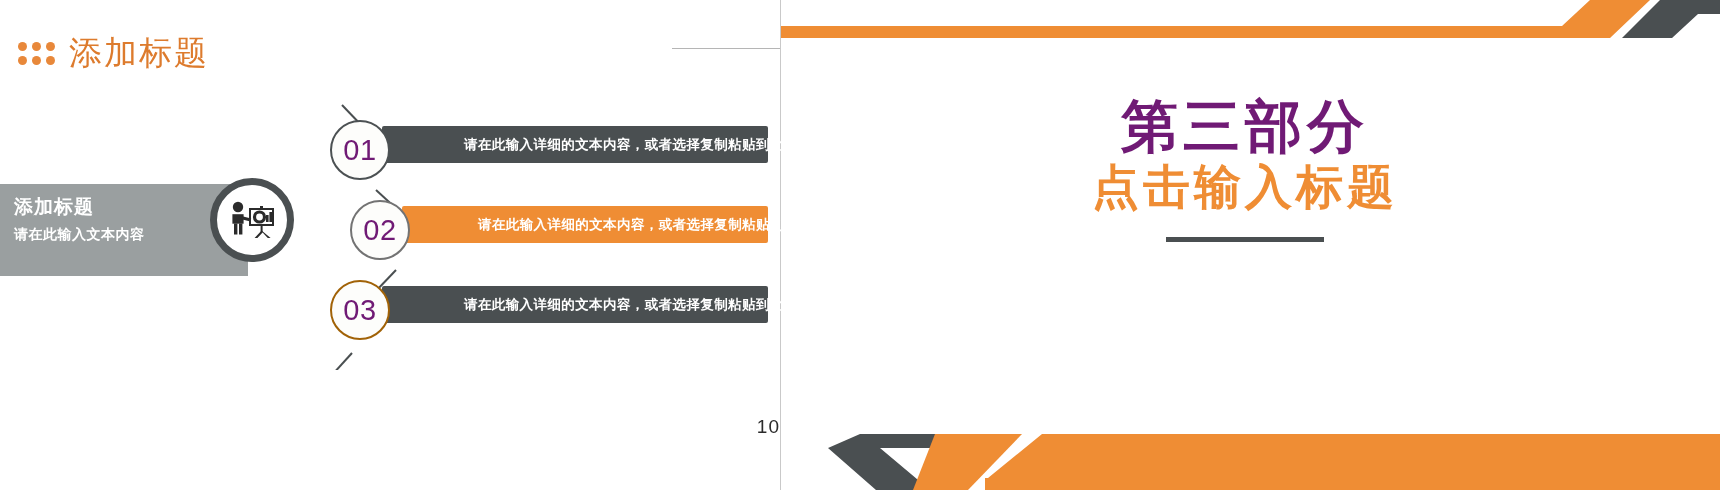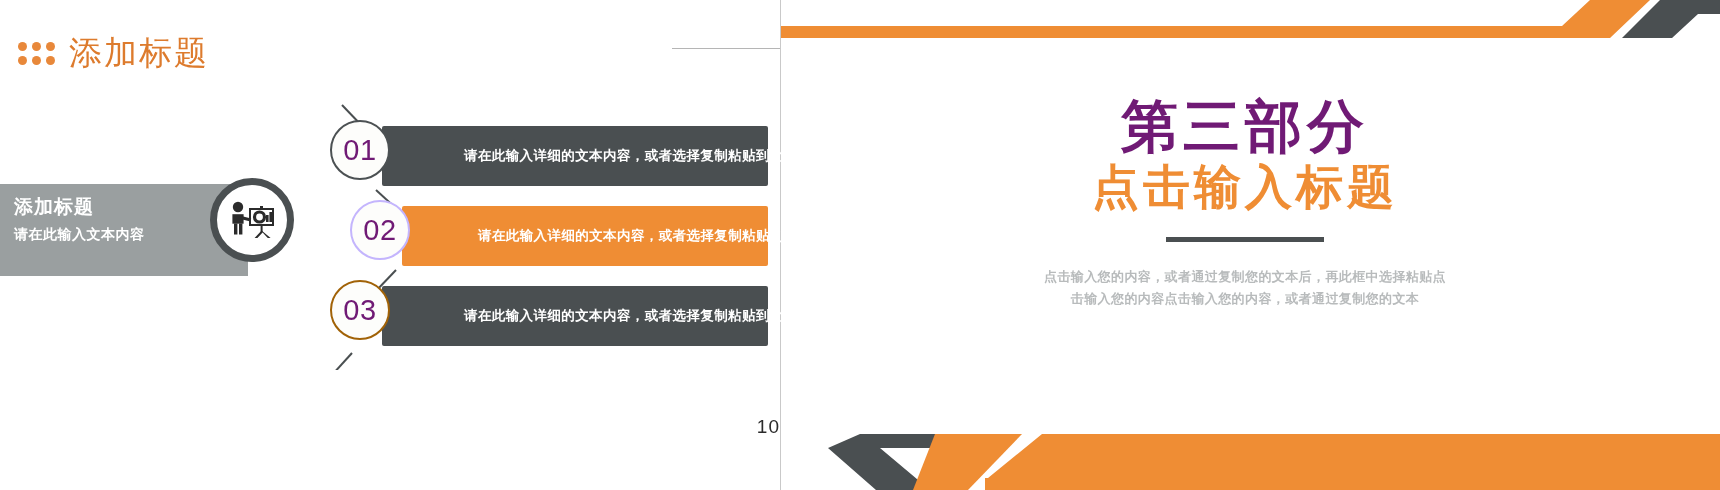--- a/index.html
+++ b/index.html
@@ -121,21 +121,21 @@
   }
 
   
   .step {
     position: absolute;
     height: 48px;
   }
   .step-bar {
     position: absolute;
     top: 0;
-    height: 60px;
+    height: 37px;
     border-radius: 2px;
     display: flex;
     align-items: center;
     box-sizing: border-box;
   }
   .step-bar span {
     color: #ffffff;
     font-size: 13.5px;
     letter-spacing: 0.4px;
     font-weight: 700;
@@ -160,21 +160,21 @@
     letter-spacing: 0.5px;
     line-height: 1;
   }
 
   .step1 { left: 330px; top: 126px; }
   .step1 .step-bar { left: 52px; width: 386px; background: #4a4f51; padding-left: 82px; }
   .step1 .step-circle { left: 0px; top: -6px; border: 2px solid #4c5153; }
 
   .step2 { left: 330px; top: 206px; }
   .step2 .step-bar { left: 72px; width: 366px; background: #ef8d34; padding-left: 76px; }
-  .step2 .step-circle { left: 20px; top: -6px; border: 2px solid #c4b5fd; }
+  .step2 .step-circle { left: 20px; top: -6px; border: 2px solid #737373; }
 
   .step3 { left: 330px; top: 286px; }
   .step3 .step-bar { left: 52px; width: 386px; background: #4a4f51; padding-left: 82px; }
   .step3 .step-circle { left: 0px; top: -6px; border: 2px solid #a16207; }
 
   .connectors {
     position: absolute;
     left: 320px;
     top: 90px;
     width: 130px;
@@ -326,21 +326,17 @@
     </div>
     <div class="step-circle">
       <span>03</span>
     </div>
   </div>
 
   <div class="right-panel">
     <div class="right-title-1">第三部分</div>
     <div class="right-title-2">点击输入标题</div>
     <div class="title-rule"></div>
-    <div class="right-body">
-      <div>点击输入您的内容，或者通过复制您的文本后，再此框中选择粘贴点</div>
-      <div>击输入您的内容点击输入您的内容，或者通过复制您的文本</div>
-    </div>
   </div>
 
   <div class="page-number">10</div>
 
 </div>
 
 </body></html>

